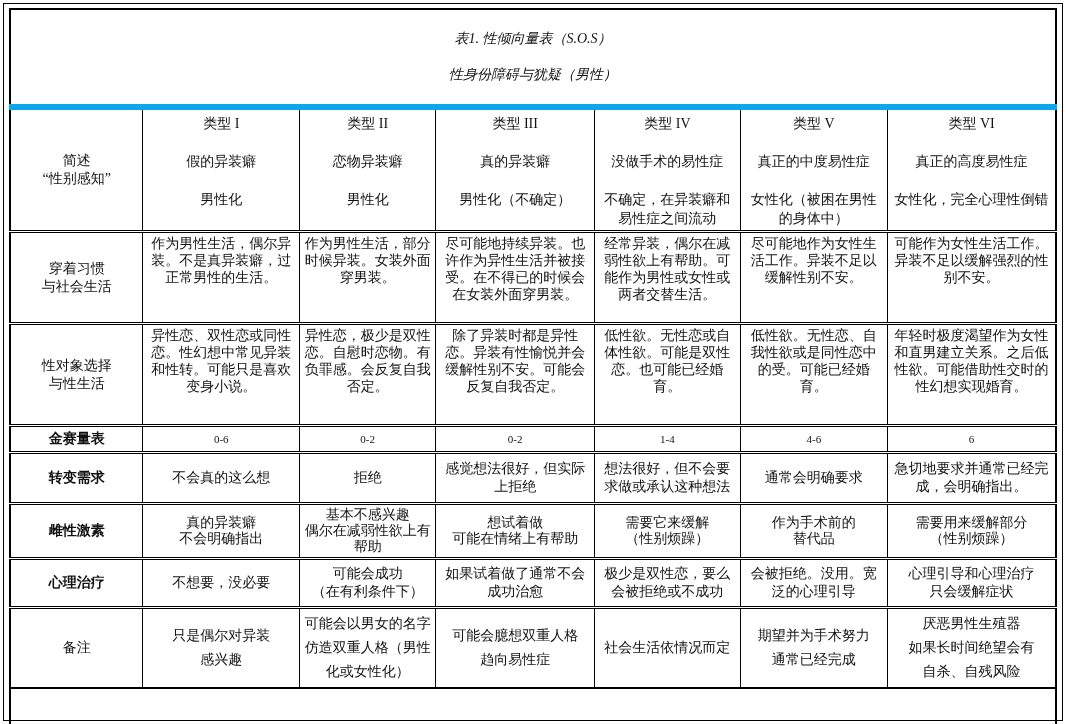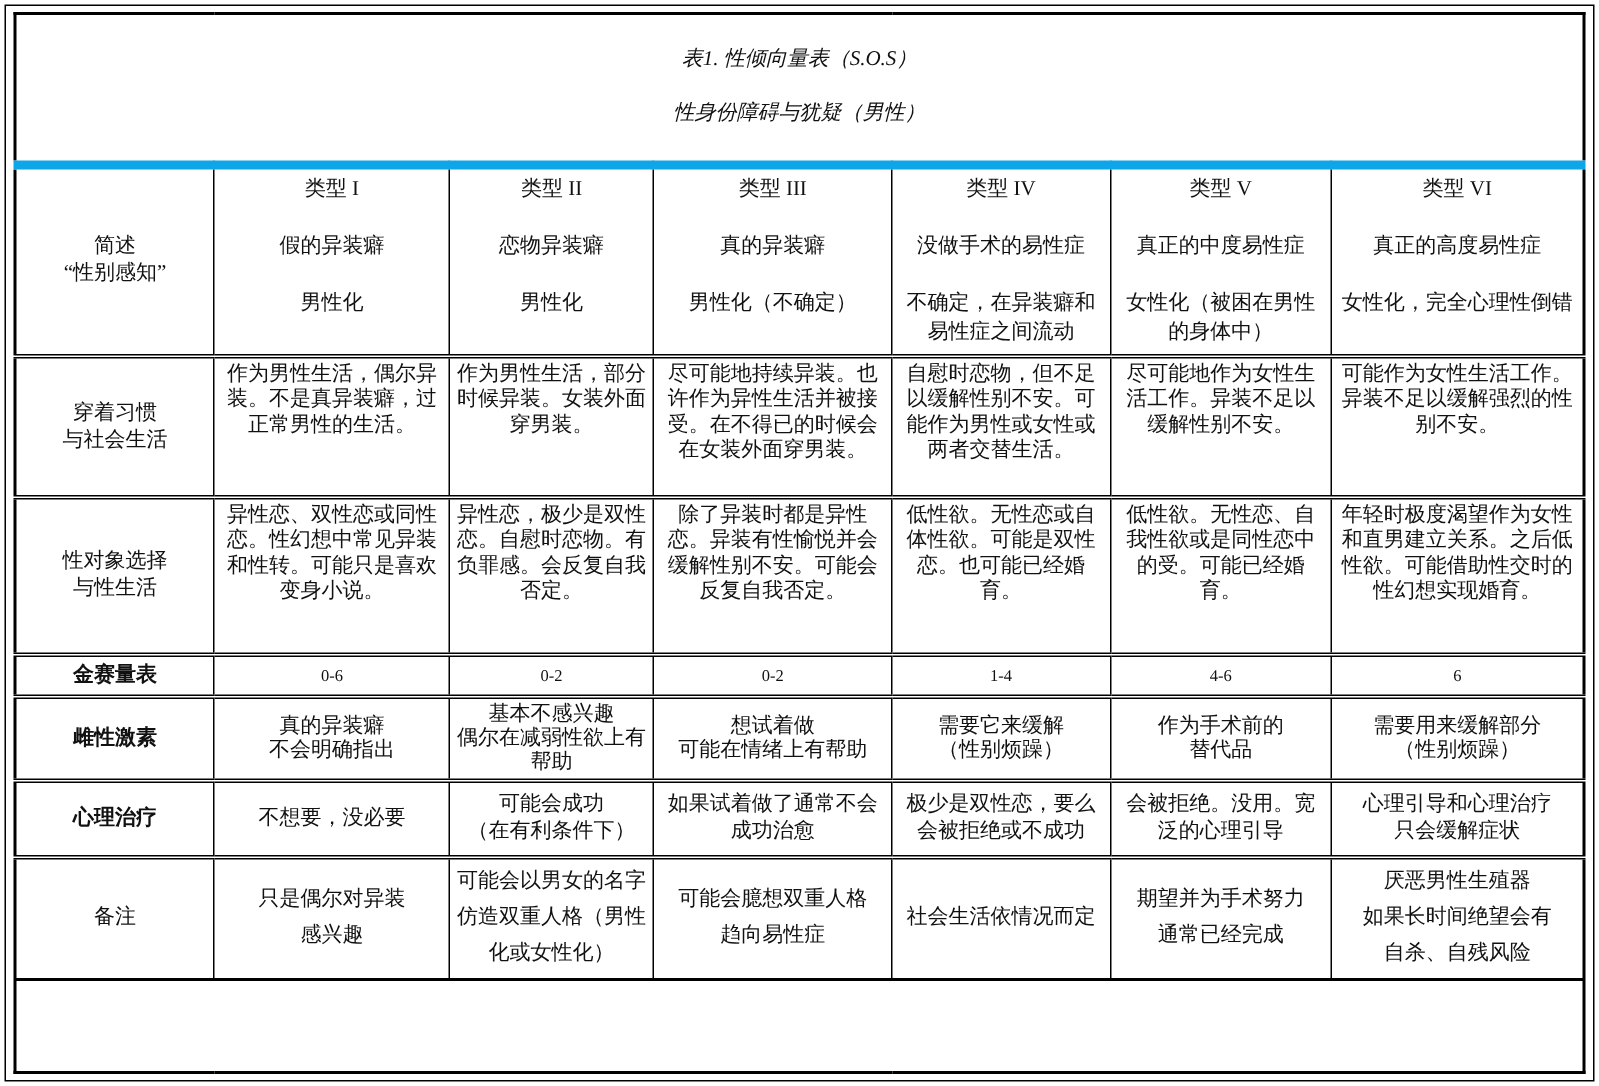--- a/index.html
+++ b/index.html
@@ -130,21 +130,21 @@
 
 女性化，完全心理性倒错</td>
       </tr>
 
       <tr class="r-dress dbl">
         <td class="rowhead">穿着习惯
 与社会生活</td>
         <td class="c">作为男性生活，偶尔异装。不是真异装癖，过正常男性的生活。</td>
         <td class="c">作为男性生活，部分时候异装。女装外面穿男装。</td>
         <td class="c g2">尽可能地持续异装。也许作为异性生活并被接受。在不得已的时候会在女装外面穿男装。</td>
-        <td class="c">自慰时恋物，但不足以缓解性别不安。可能作为男性或女性或两者交替生活。</td>
+        <td class="c">经常异装，偶尔在减弱性欲上有帮助。可能作为男性或女性或两者交替生活。</td>
         <td class="c g3">尽可能地作为女性生活工作。异装不足以缓解性别不安。</td>
         <td class="c">可能作为女性生活工作。异装不足以缓解强烈的性别不安。</td>
       </tr>
 
       <tr class="r-sex dbl">
         <td class="rowhead">性对象选择
 与性生活</td>
         <td class="c">异性恋、双性恋或同性恋。性幻想中常见异装和性转。可能只是喜欢变身小说。</td>
         <td class="c">异性恋，极少是双性恋。自慰时恋物。有负罪感。会反复自我否定。</td>
         <td class="c g2">除了异装时都是异性恋。异装有性愉悦并会缓解性别不安。可能会反复自我否定。</td>
@@ -156,20 +156,29 @@
       <tr class="r-kinsey dbl">
         <td class="rowhead">金赛量表</td>
         <td class="c">0-6</td>
         <td class="c">0-2</td>
         <td class="c g2">0-2</td>
         <td class="c">1-4</td>
         <td class="c g3">4-6</td>
         <td class="c">6</td>
       </tr>
 
+      <tr class="r-conv dbl">
+        <td class="rowhead">转变需求</td>
+        <td class="c">不会真的这么想</td>
+        <td class="c">拒绝</td>
+        <td class="c g2">感觉想法很好，但实际上拒绝</td>
+        <td class="c">想法很好，但不会要求做或承认这种想法</td>
+        <td class="c g3">通常会明确要求</td>
+        <td class="c">急切地要求并通常已经完成，会明确指出。</td>
+      </tr>
 
       <tr class="r-estro dbl">
         <td class="rowhead">雌性激素</td>
         <td class="c">真的异装癖
 不会明确指出</td>
         <td class="c">基本不感兴趣
 偶尔在减弱性欲上有帮助</td>
         <td class="c g2">想试着做
 可能在情绪上有帮助</td>
         <td class="c">需要它来缓解

